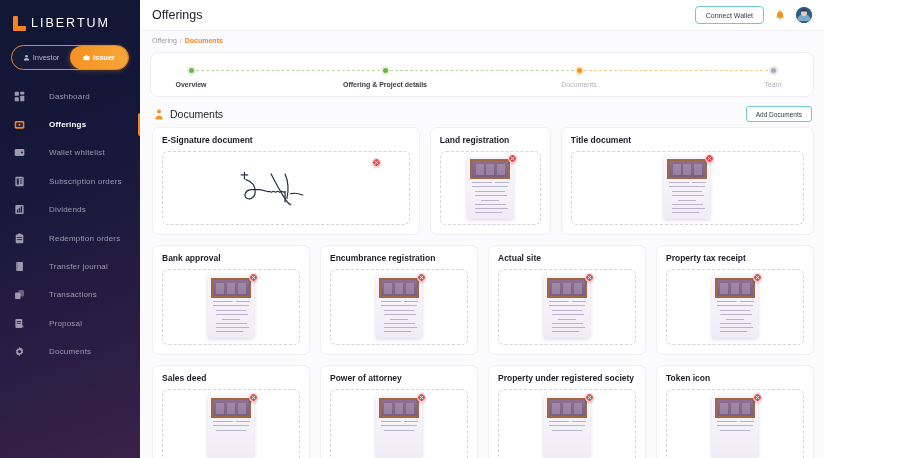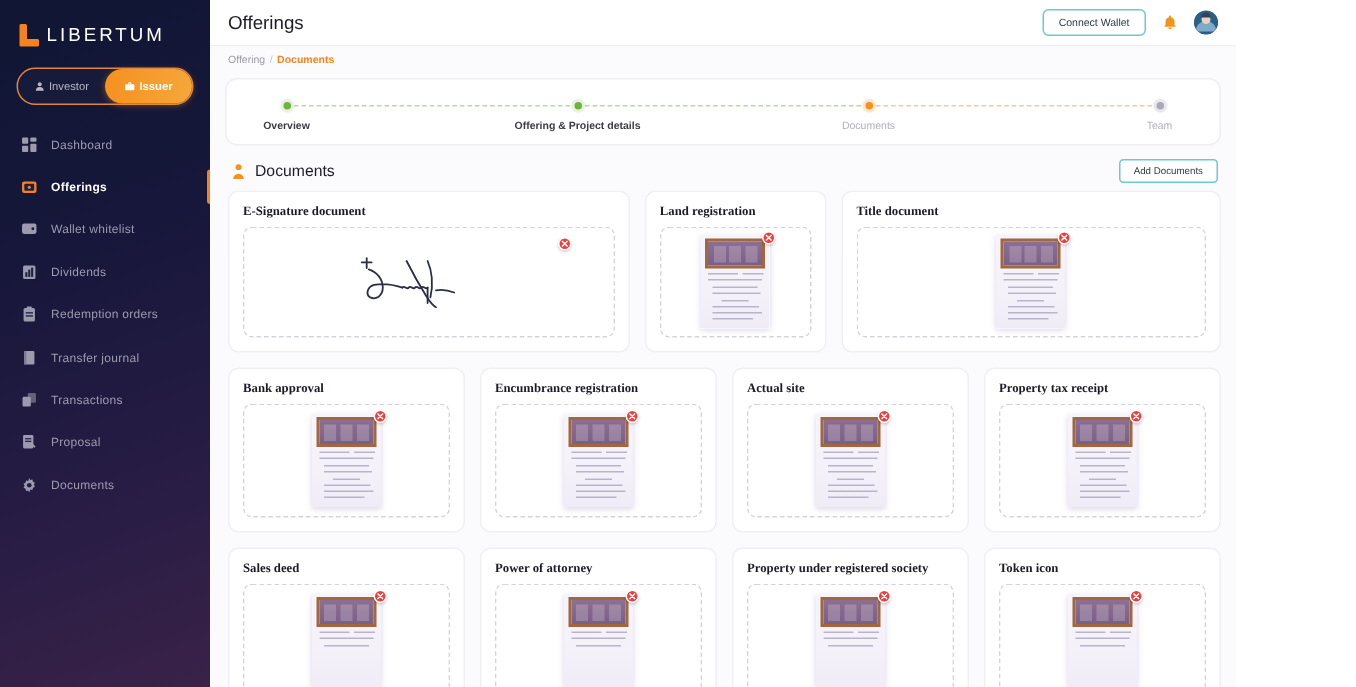--- a/index.html
+++ b/index.html
@@ -53,21 +53,21 @@
   }
   .role-opt.active {
     background: linear-gradient(100deg,#f59020,#f5a83a);
     color: #ffffff; font-weight: 600;
     box-shadow: 0 1px 5px rgba(245,144,32,.45);
   }
   .role-ico { width:7px; height:7px; display:block; }
 
   .nav { margin-top: 12px; display: flex; flex-direction: column; }
   .nav-item {
-    height: 28.4px; display: flex; align-items: center; gap: 9px;
+    height: 28.4px; display: flex; align-items: center; gap: 24px;
     padding-left: 14px; position: relative;
     color: #9d9ab0; font-size: 8px; letter-spacing:.2px;
   }
   .nav-item .ico { width: 11px; height: 11px; display:block; flex:0 0 11px; }
   .nav-item.active { color: #ffffff; font-weight: 700; }
   .nav-item.active::after{
     content:""; position:absolute; right:0; top:3px; bottom:3px;
     width:2px; background:#f5821f; border-radius:2px 0 0 2px;
   }
   .logout {
@@ -134,21 +134,21 @@
     display:flex; align-items:center; padding: 9px 12px 5px 14px; flex:0 0 auto;
   }
   .sec-ico { width:10px; height:11px; display:block; margin-right:6px; }
   .sec-title { font-size:10.5px; color:#1c1c28; }
   .add-btn {
     margin-left:auto; height:16px; padding:0 9px;
     border:1px solid #6ec8d0; border-radius:3px; background:#ffffff;
     font-size:6.5px; color:#2f3c44; display:flex; align-items:center; white-space:nowrap;
   }
 
-  .grid-scroll { flex:1; overflow:hidden; padding: 0 10px 0 12px; font-family: Liberation Serif, serif; }
+  .grid-scroll { flex:1; overflow:hidden; padding: 0 10px 0 12px; }
   .row { display:flex; gap:10px; margin-bottom:10px; }
   .card {
     background:#ffffff; border:1px solid #f0f0f4; border-radius:7px;
     padding: 7px 9px 9px 9px; display:flex; flex-direction:column;
   }
   .card-title { font-size:8.5px; color:#1c1c28; font-weight:600; margin-bottom:6px; white-space:nowrap; overflow:hidden; }
   .dropzone {
     flex:1; border:1px dashed #d3d3de; border-radius:6px;
     position:relative; display:flex; align-items:center; justify-content:center;
     min-height:72px;
@@ -232,20 +232,30 @@
 
 
       <div class="nav-item">
         <svg class="ico" viewBox="0 0 16 16" fill="#9d9ab0">
           <rect x="1" y="3" width="14" height="10" rx="2"></rect>
             <circle cx="11.5" cy="8" r="1.4" fill="#1b2044"></circle>
         </svg>
         <span>Wallet whitelist</span>
       </div>
 
+      <div class="nav-item">
+        <svg class="ico" viewBox="0 0 16 16" fill="#9d9ab0">
+          <rect x="2" y="1" width="12" height="14" rx="1.5"></rect>
+          <rect x="4" y="3.5" width="3" height="9" fill="#1b2044"></rect>
+            <rect x="8.5" y="3.5" width="3.5" height="1.4" fill="#1b2044"></rect>
+          <rect x="8.5" y="6.5" width="3.5" height="1.4" fill="#1b2044"></rect>
+            <rect x="8.5" y="9.5" width="3.5" height="1.4" fill="#1b2044"></rect>
+        </svg>
+        <span>Subscription orders</span>
+      </div>
 
       <div class="nav-item">
         <svg class="ico" viewBox="0 0 16 16" fill="#9d9ab0">
           <rect x="2" y="1.5" width="12" height="13" rx="1.5"></rect>
           <rect x="4.2" y="8" width="2" height="4.5" fill="#1b2044"></rect>
             <rect x="7" y="5.5" width="2" height="7" fill="#1b2044"></rect>
           <rect x="9.8" y="3.5" width="2" height="9" fill="#1b2044"></rect>
         </svg>
         <span>Dividends</span>
       </div>

